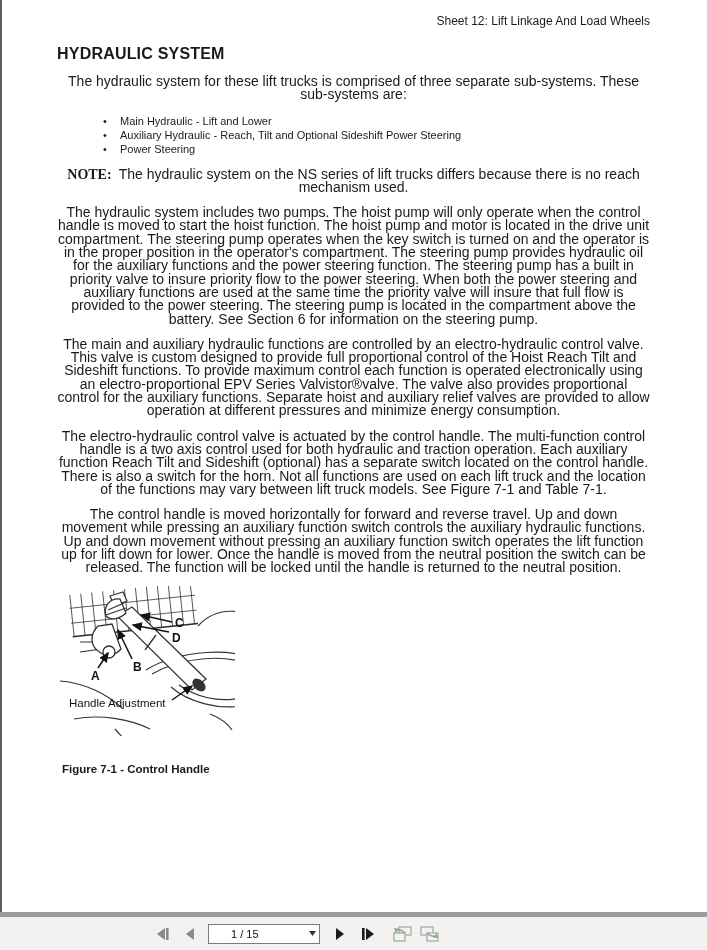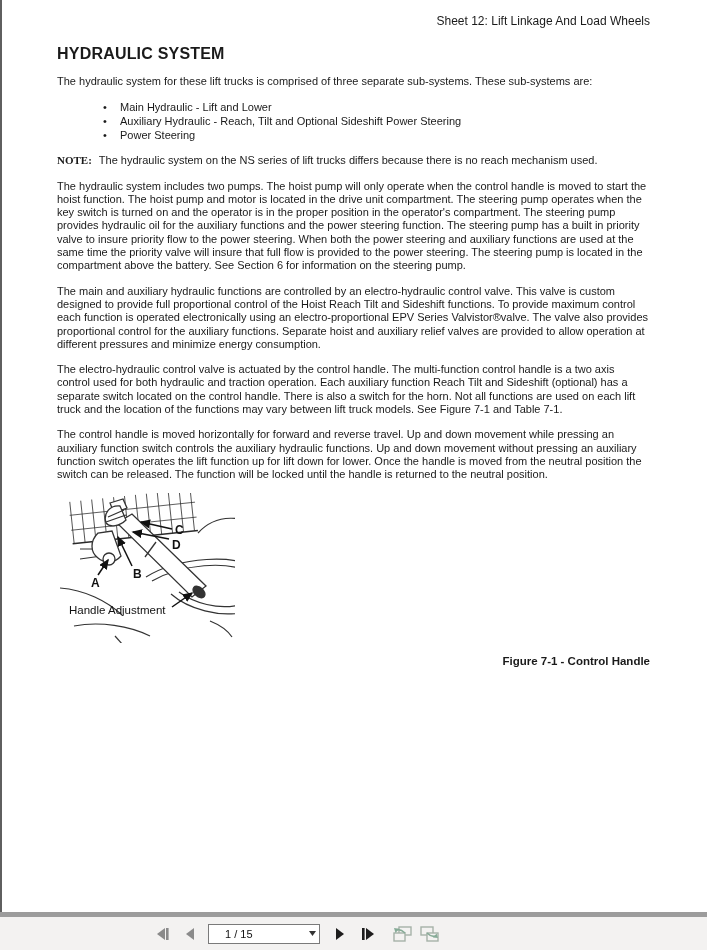--- a/index.html
+++ b/index.html
@@ -9,43 +9,43 @@
 
   
   .viewer { position:absolute; top:0; left:0; width:707px; height:912px;
             background:#ffffff; border-left:2px solid #5f5f5f; overflow:hidden; }
   .page { padding:14px 57px 0 55px; }
 
   .sheet-header { text-align:right; font-size:12px; font-weight:normal; line-height:14px; }
   h1.doc-title { font-size:16px; font-weight:bold; margin-top:17px; letter-spacing:.2px; }
   h2.section-heading { font-size:12.5px; font-weight:bold; margin-top:28px; }
 
-  p.body, p.note { font-size:11px; line-height:13.3px; margin-top:12px; text-align:left; }
+  p.body, p.note { font-size:14px; line-height:13.3px; margin-top:12px; text-align:center; }
   p.note .note-label { font-weight:bold; margin-right:7px;font-family:Liberation Serif, serif; }
 
   ul.bullet-list { list-style:none; margin-top:12px; }
   ul.bullet-list li { display:flex; font-size:11px; line-height:14px; margin-left:46px; }
   ul.bullet-list .dot { width:17px; font-size:11px; }
 
   figure.control-figure { margin-top:11px; margin-left:3px; }
-  .fig-caption { font-size:11.5px; font-weight:bold; margin-top:8px; margin-left:2px;text-align:right; }
+  .fig-caption { font-size:11.5px; font-weight:bold; margin-top:23px; margin-left:2px; }
   .fig-svg text { font-family:"Liberation Sans","DejaVu Sans",sans-serif; }
   .fig-label { font-size:12px; font-weight:bold; fill:#111; }
   .fig-small-label { font-size:11.5px; fill:#111; }
 
   
   .page-edge { position:absolute; left:0; top:912px; width:707px; height:5px; background:#9c9c9c; }
   .toolbar { position:absolute; left:0; top:917px; width:707px; height:33px;
              background:#f3f2f1; display:flex; align-items:center; padding-left:150px; }
   .tbtn { background:transparent; border:none; width:24px; height:22px;
           display:flex; align-items:center; justify-content:center; cursor:pointer; }
   .tbtn svg { display:block; }
   .page-combo { width:112px; height:20px; background:#ffffff; border:1px solid #7a7a7a;
                 display:flex; align-items:center; margin:0 8px 0 6px; cursor:pointer; }
-  .page-combo .combo-text { flex:1; font-size:11px; padding-left:16px; color:#111; }
+  .page-combo .combo-text { flex:1; font-size:11px; padding-left:22px; color:#111; }
   .page-combo .combo-arrow { width:14px; display:flex; justify-content:center; align-items:center; }
   .gap-sm { width:4px; }
   .gap-md { width:10px; }
 </style>
 </head>
 <body>
 
 <div class="screen">
 
   <div class="viewer">

